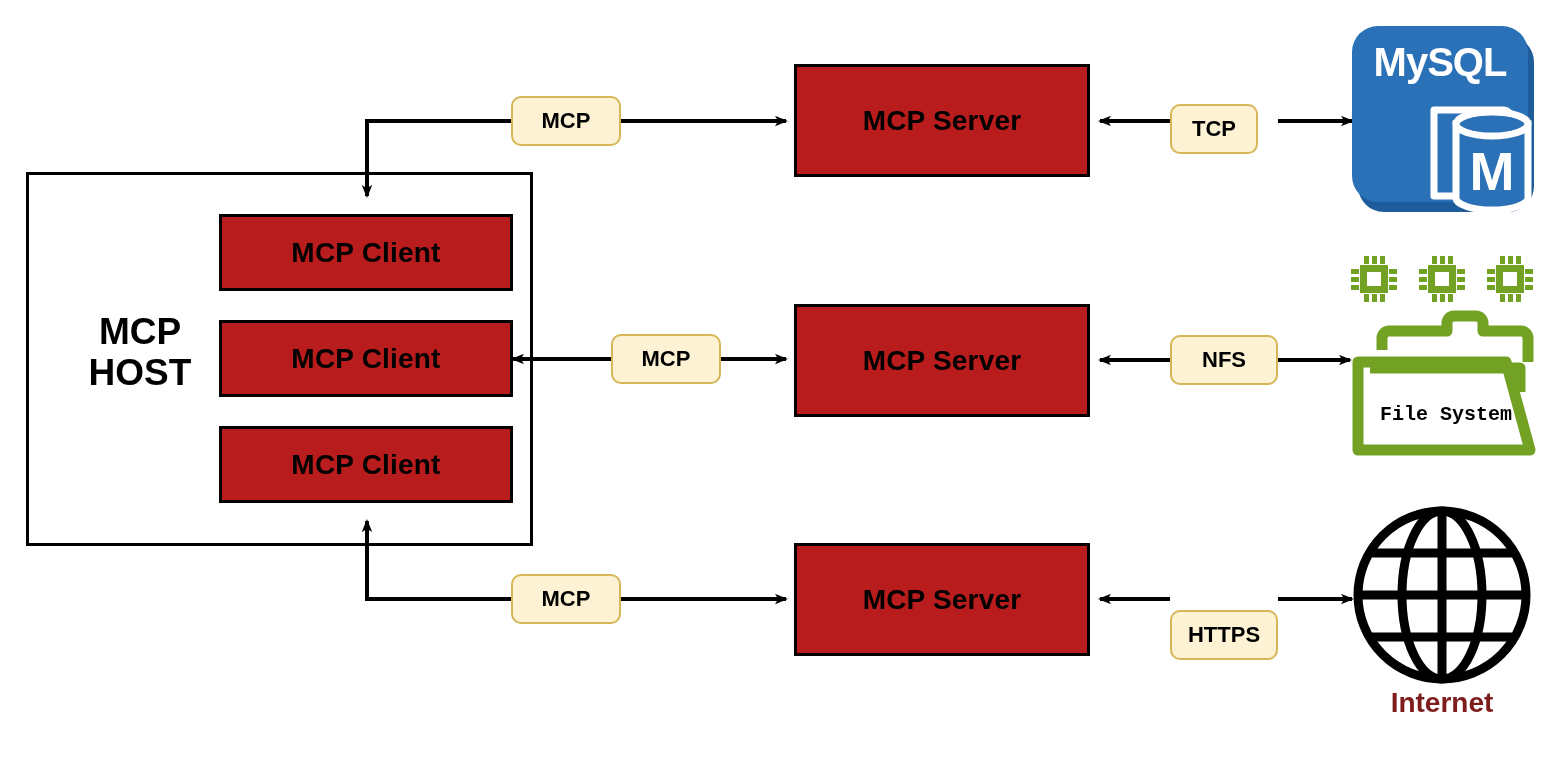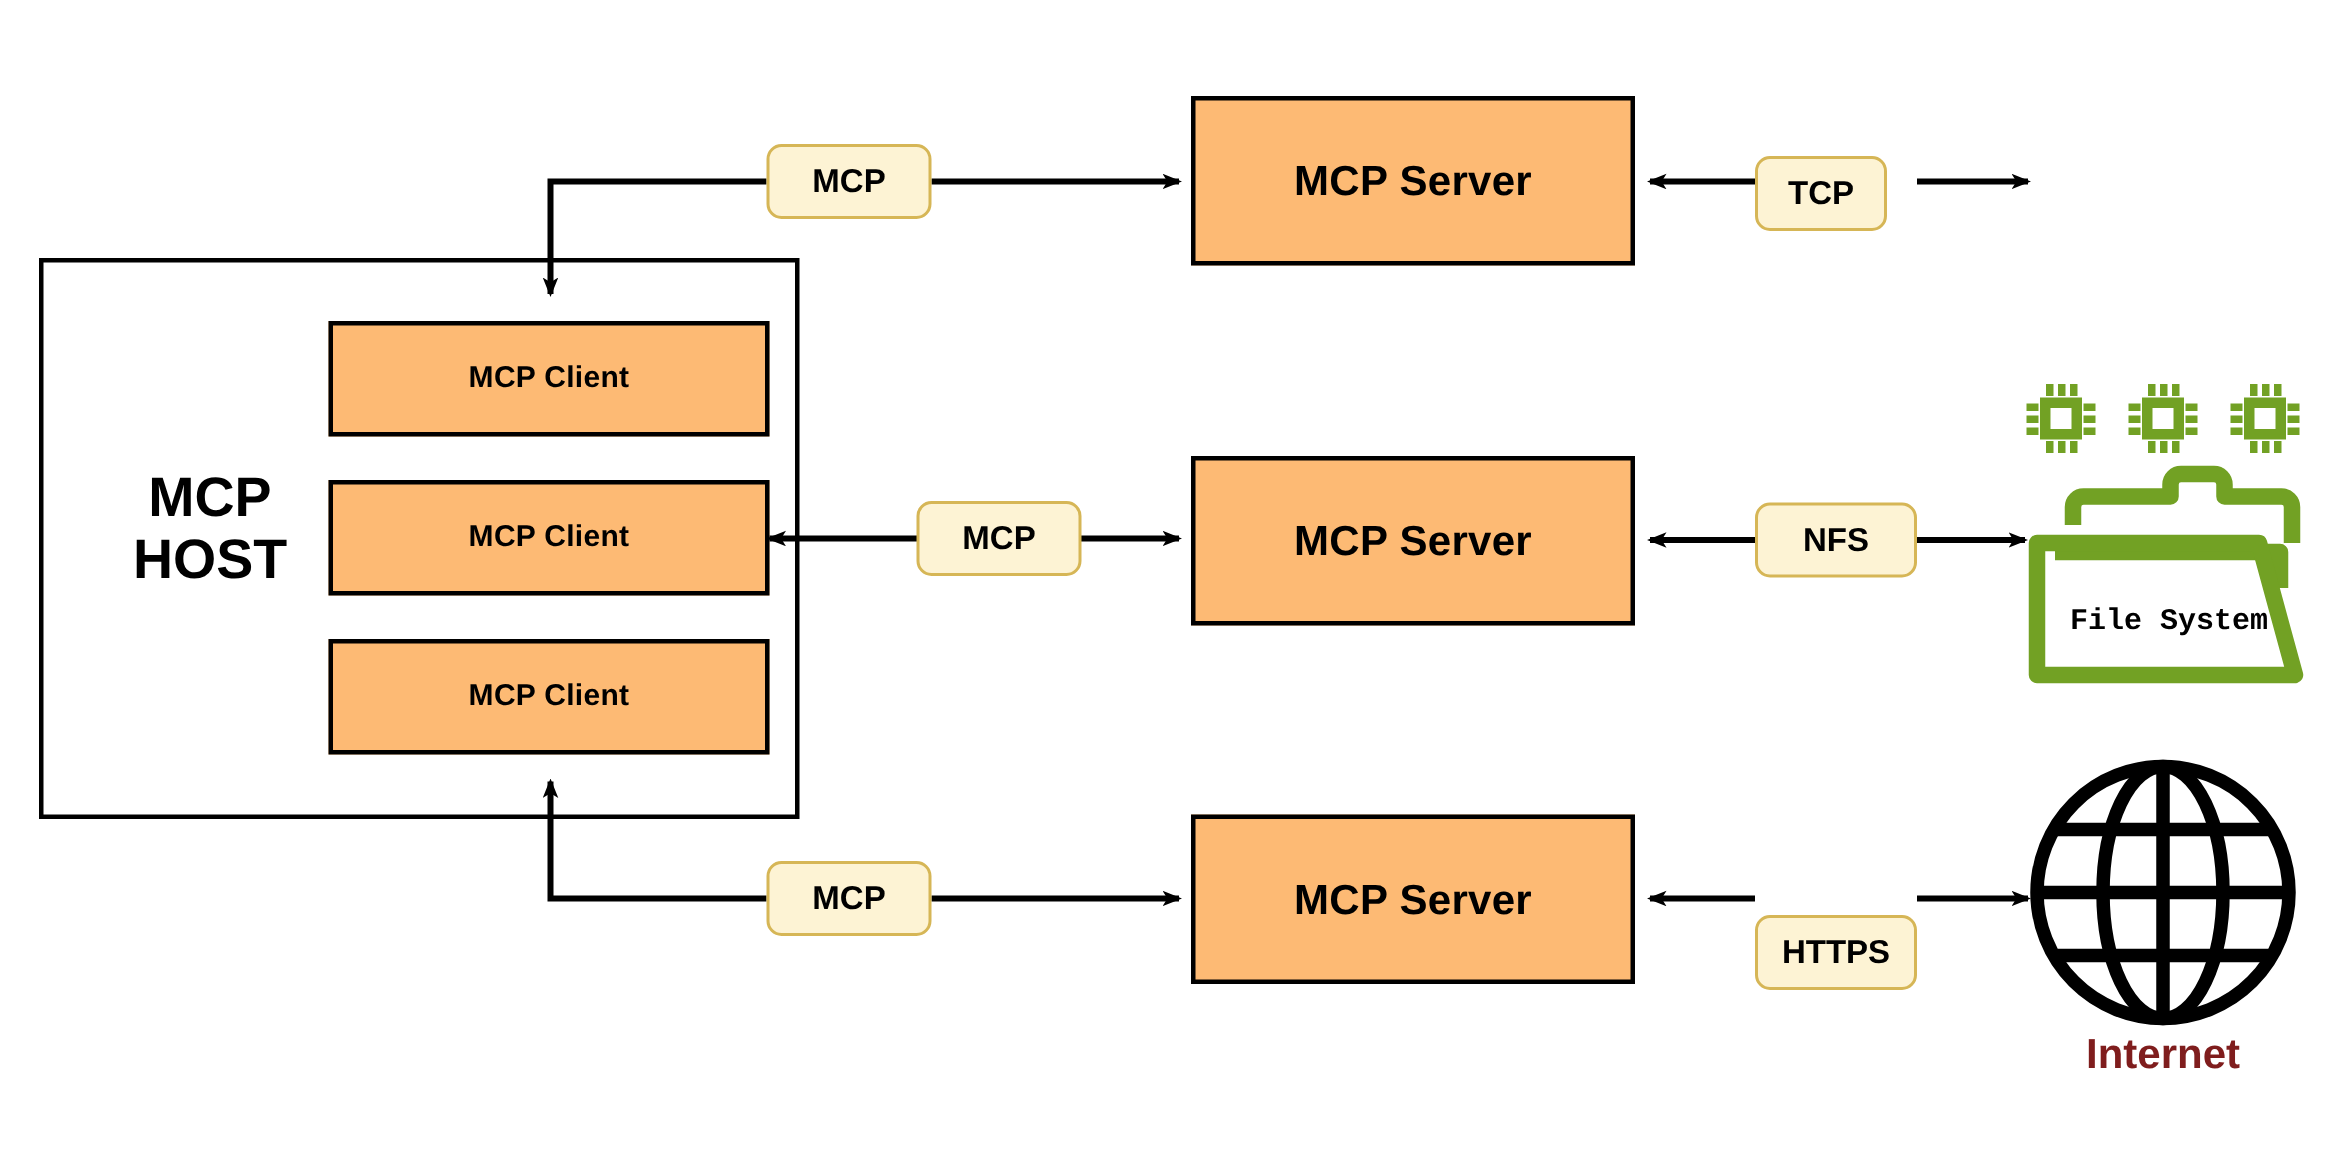--- a/index.html
+++ b/index.html
@@ -1,29 +1,29 @@
 <!DOCTYPE html>
 <html><head>
 <meta charset="utf-8">
 <style>
   html,body{margin:0;padding:0;background:#ffffff;}
   body{width:1568px;height:776px;overflow:hidden;
        font-family:"Liberation Sans","DejaVu Sans",sans-serif;}
   #stage{position:relative;width:1568px;height:776px;background:#fff;}
 
   
-  .box{position:absolute;background:#fdba74;border:3px solid #000;
+  .box{position:absolute;background:#b91c1c;border:3px solid #000;
        box-sizing:border-box;display:flex;align-items:center;justify-content:center;}
   .box span{font-weight:bold;color:#000;letter-spacing:.2px;}
 
   .host{position:absolute;border:3px solid #000;background:transparent;box-sizing:border-box;}
   .host-label{position:absolute;font-weight:bold;color:#000;font-size:37px;
               line-height:1.12;text-align:center;white-space:pre-line;}
 
-  .client span{font-size:20px;}
+  .client span{font-size:28px;}
   .server span{font-size:28px;}
 
   
   .pill{position:absolute;background:#fdf3d4;border:2px solid #d6b656;
         border-radius:10px;box-sizing:border-box;display:flex;
         align-items:center;justify-content:center;z-index:6;}
   .pill span{font-weight:bold;color:#000;font-size:22px;}
 
   
   #wires{position:absolute;left:0;top:0;width:1568px;height:776px;z-index:2;}
@@ -129,20 +129,34 @@
   </div>
 
   <div class="pill" style="left:1170px;top:335px;width:108px;height:50px;">
     <span>NFS</span>
   </div>
 
   <div class="pill" style="left:1170px;top:574px;width:108px;height:50px;margin-top:36px;">
     <span>HTTPS</span>
   </div>
 
+  <div class="icon-wrap" style="left:1352px;top:26px;width:182px;height:186px;">
+    <div class="mysql-shadow"></div>
+    <div class="mysql-tile"></div>
+    <div class="mysql-word">MySQL</div>
+    <svg style="position:absolute;left:78px;top:72px;" width="104" height="114" viewBox="0 0 104 114" xmlns="http://www.w3.org/2000/svg">
+
+      <path d="M4,12 h70 a6,6 0 0 1 6,6 v80 h-76 z" fill="#2b71b8" stroke="#ffffff" stroke-width="7" stroke-linejoin="round"></path>
+
+      <path d="M26,26 h72 v74 a36,12 0 0 1 -72,0 z" fill="#2b71b8" stroke="#ffffff" stroke-width="7"></path>
+
+      <ellipse cx="62" cy="26" rx="36" ry="12" fill="#2b71b8" stroke="#ffffff" stroke-width="7"></ellipse>
+      <text x="62" y="92" text-anchor="middle" fill="#ffffff" font-family="Liberation Sans, sans-serif" font-size="54" font-weight="bold">M</text>
+    </svg>
+  </div>
 
   <div class="icon-wrap" style="left:1348px;top:255px;width:190px;height:205px;font-family:Liberation Mono, monospace;">
 
     <svg style="position:absolute;left:2px;top:0;" width="48" height="48" viewBox="0 0 48 48" xmlns="http://www.w3.org/2000/svg">
       <g fill="#72a124">
         <rect x="10" y="10" width="28" height="28"></rect>
         <rect x="14" y="1" width="5" height="8"></rect>
           <rect x="22" y="1" width="5" height="8"></rect>
         <rect x="30" y="1" width="5" height="8"></rect>
         <rect x="14" y="39" width="5" height="8"></rect>

